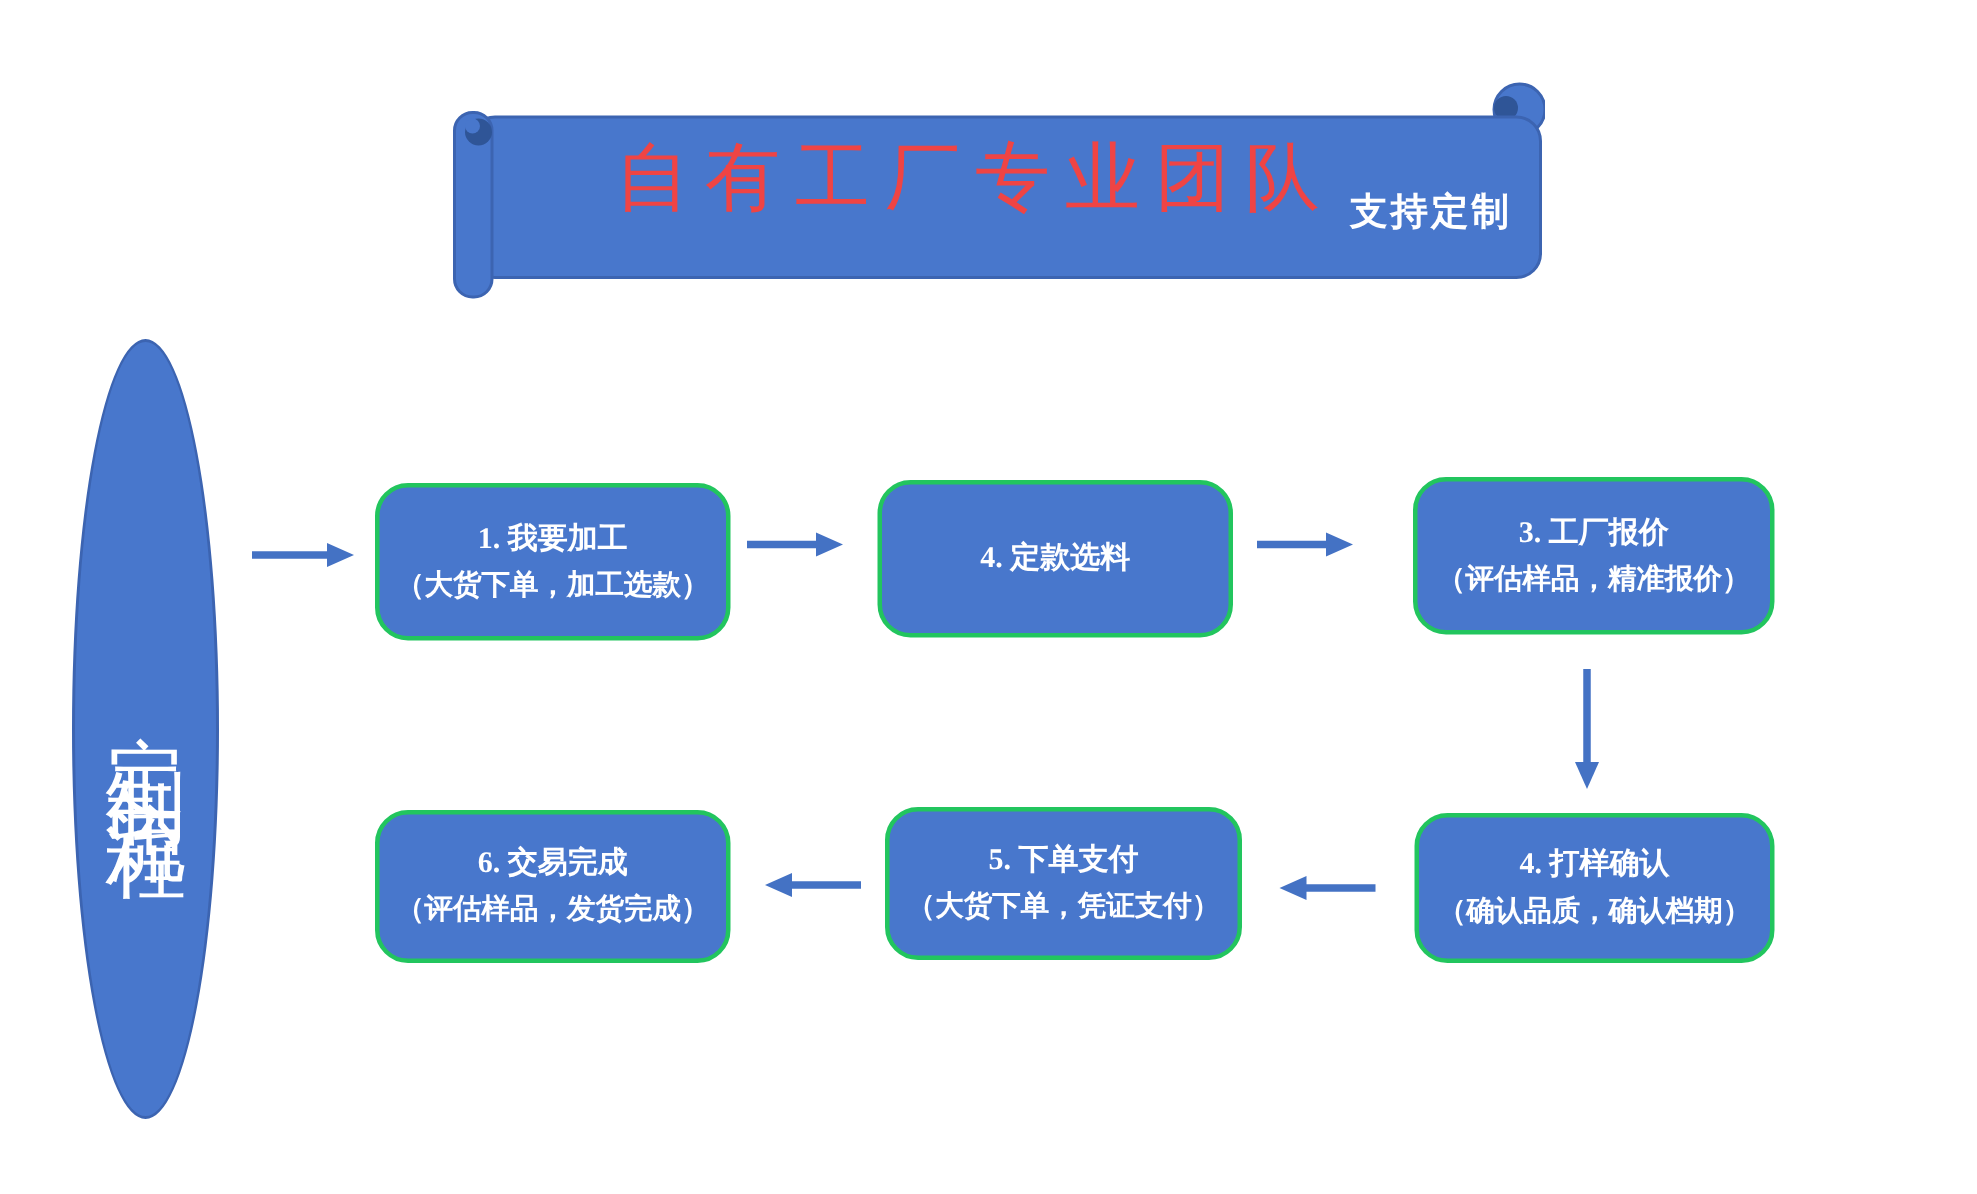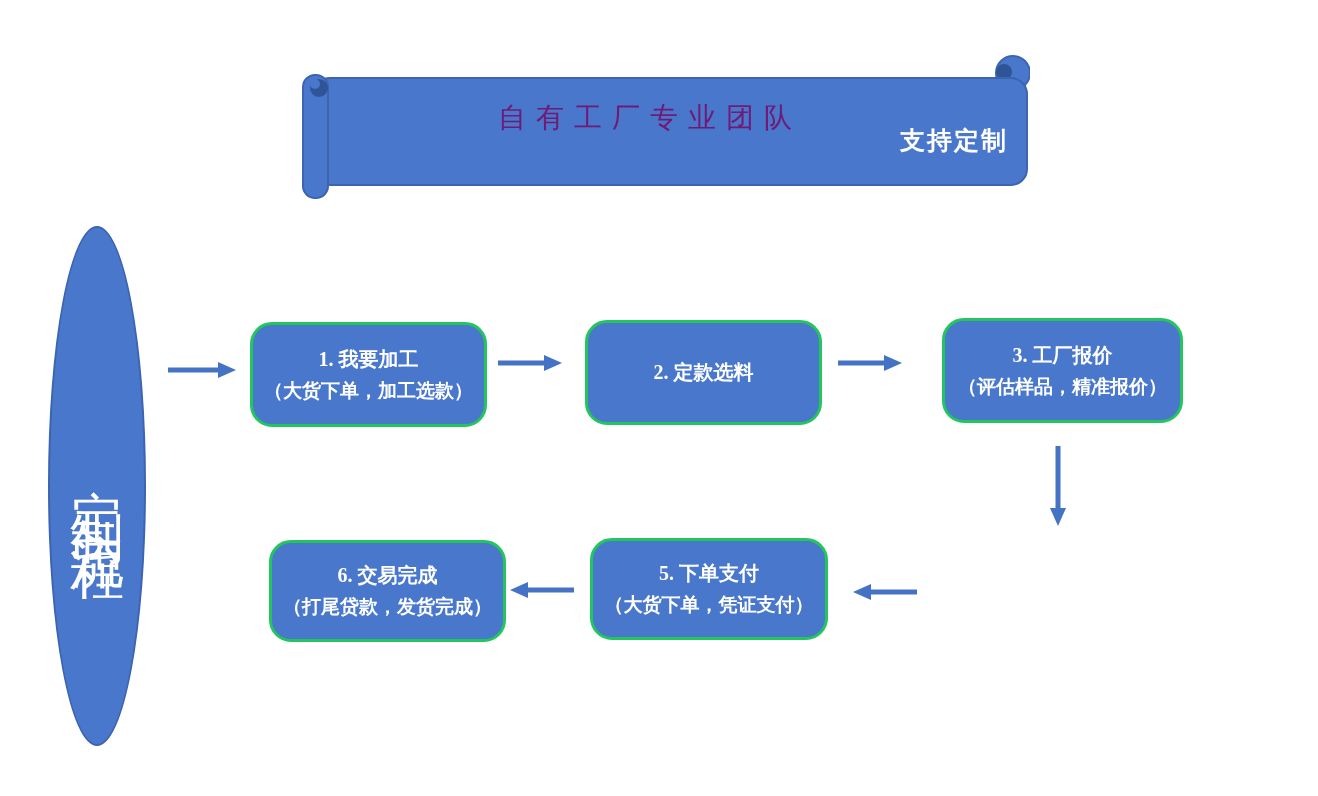--- a/index.html
+++ b/index.html
@@ -29,22 +29,22 @@
   .banner-svg { position: absolute; left: 0; top: 0; }
   .banner-title {
     position: absolute;
     left: 60px;
     top: 28px;
     width: 580px;
     height: 80px;
     display: flex;
     align-items: center;
     justify-content: center;
-    color: #701a75;
-    font-size: 28px;
+    color: #ef4444;
+    font-size: 50px;
     letter-spacing: 10px;
     white-space: nowrap;
   }
   .banner-subtitle {
     position: absolute;
     left: 588px;
     top: 28px;
     width: 132px;
     height: 125px;
     display: flex;
@@ -108,21 +108,21 @@
     font-size: 19px;
     font-weight: bold;
     line-height: 31px;
     white-space: nowrap;
   }
   #step-box-1 { left: 250px; top: 322px; }
   #step-box-2 { left: 585px; top: 320px; }
   #step-box-3 { left: 942px; top: 318px; width: 241px; }
   #step-box-4 { left: 943px; top: 542px; width: 240px; height: 100px; }
   #step-box-5 { left: 590px; top: 538px; width: 238px; height: 102px; }
-  #step-box-6 { left: 250px; top: 540px; height: 102px; margin-left: 19px; }
+  #step-box-6 { left: 250px; top: 540px; height: 102px; }
 
   
   .arrow-layer {
     position: absolute;
     left: 0;
     top: 0;
     width: 1318px;
     height: 796px;
     pointer-events: none;
   }
@@ -150,33 +150,37 @@
 
   <div class="process-ellipse">
     <div class="vtext">定制流程</div>
   </div>
 
   <div class="step-box" id="step-box-1">
     <div class="step-title">1. 我要加工</div>
     <div class="step-subtitle">（大货下单，加工选款）</div>
   </div>
   <div class="step-box" id="step-box-2">
-    <div class="step-title">2. 定款选料</div>
+    <div class="step-title">4. 定款选料</div>
   </div>
   <div class="step-box" id="step-box-3">
     <div class="step-title">3. 工厂报价</div>
     <div class="step-subtitle">（评估样品，精准报价）</div>
+  </div>
+  <div class="step-box" id="step-box-4">
+    <div class="step-title">4. 打样确认</div>
+    <div class="step-subtitle">（确认品质，确认档期）</div>
   </div>
   <div class="step-box" id="step-box-5">
     <div class="step-title">5. 下单支付</div>
     <div class="step-subtitle">（大货下单，凭证支付）</div>
   </div>
   <div class="step-box" id="step-box-6">
     <div class="step-title">6. 交易完成</div>
-    <div class="step-subtitle">（打尾贷款，发货完成）</div>
+    <div class="step-subtitle">（评估样品，发货完成）</div>
   </div>
 
   <svg class="arrow-layer" width="1318" height="796" viewBox="0 0 1318 796" aria-hidden="true">
     <defs>
       <marker id="ah" markerUnits="userSpaceOnUse" markerWidth="20" markerHeight="18" refX="2" refY="9" orient="auto">
         <path d="M0,1 L18,9 L0,17 Z" fill="#4472C4"></path>
       </marker>
     </defs>
     <line x1="168" y1="370" x2="220" y2="370" stroke="#4472C4" stroke-width="5" marker-end="url(#ah)"></line>
     <line x1="498" y1="363" x2="546" y2="363" stroke="#4472C4" stroke-width="5" marker-end="url(#ah)"></line>

